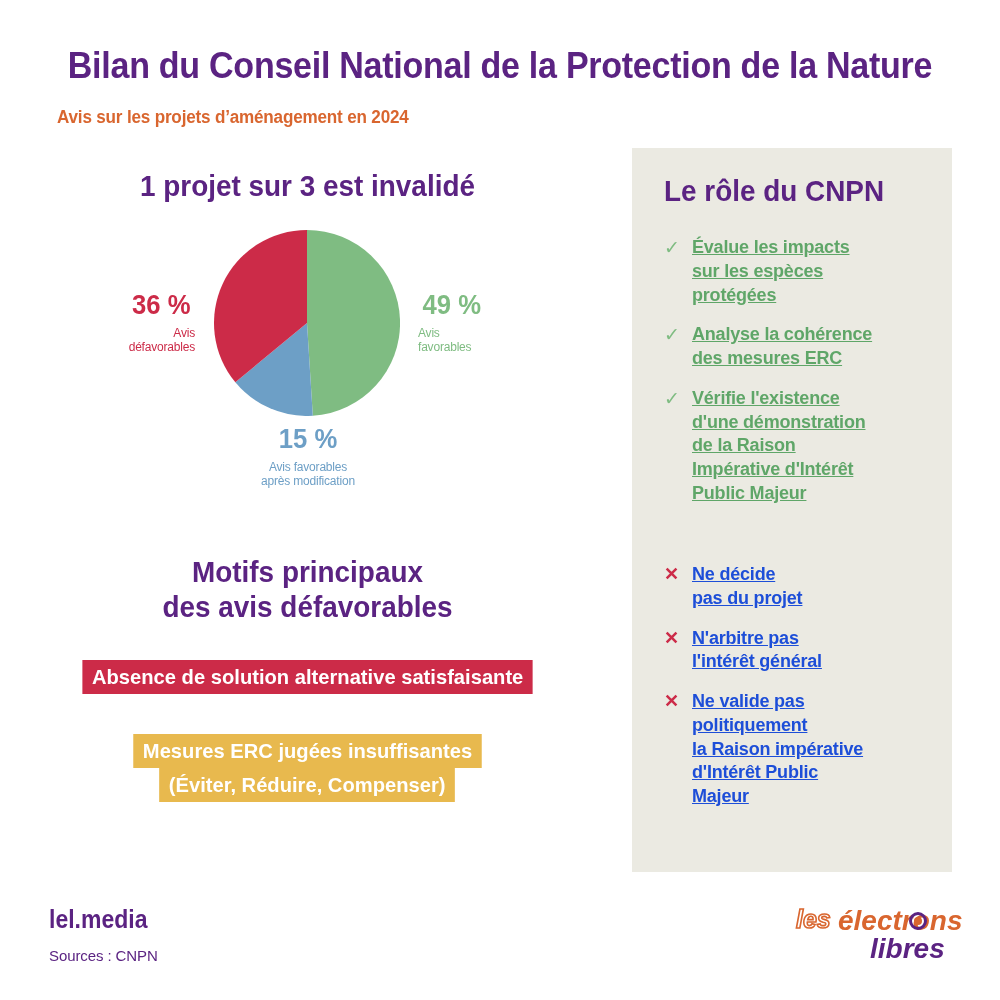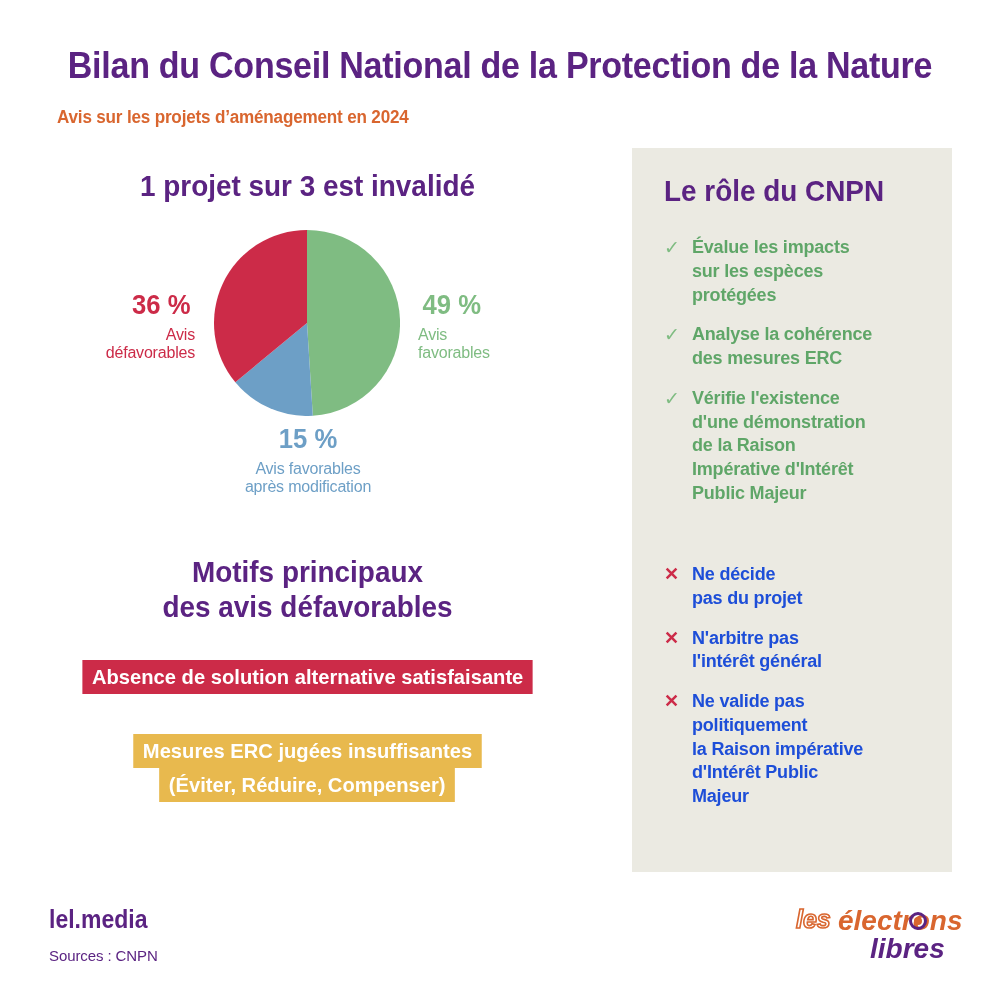--- a/index.html
+++ b/index.html
@@ -88,21 +88,21 @@
   }
   .pie-label .pct {
     font-family: "Liberation Sans Narrow", "Liberation Sans", sans-serif;
     font-size: 27px;
     font-weight: bold;
     transform: scaleX(0.95);
     display: block;
     margin-bottom: 4px;
   }
   .pie-label .desc {
-    font-size: 16px;
+    font-size: 12px;
     font-weight: normal;
     display: block;
     letter-spacing: -0.2px;
   }
   #pie-label-defavorables {
     left: 15px;
     top: 140px;
     width: 180px;
     text-align: right;
     color: #CC2B48;
@@ -200,20 +200,21 @@
     flex: 0 0 28px;
     font-size: 19px;
     line-height: 23px;
     font-weight: normal;
   }
   .role-text {
     font-size: 18px;
     font-weight: bold;
     line-height: 1.32;
     letter-spacing: -0.2px;
+    text-decoration: underline;
   }
   .role-does .role-mark { color: #7FBC82; }
   .role-does .role-text { color: #5FA668; }
   .role-not .role-mark { color: #CC2B48; font-weight: bold; font-size: 18px; }
   .role-not .role-text { color: #1d4ed8; }
 
   
   #footer-brand {
     position: absolute;
     left: 49px;

